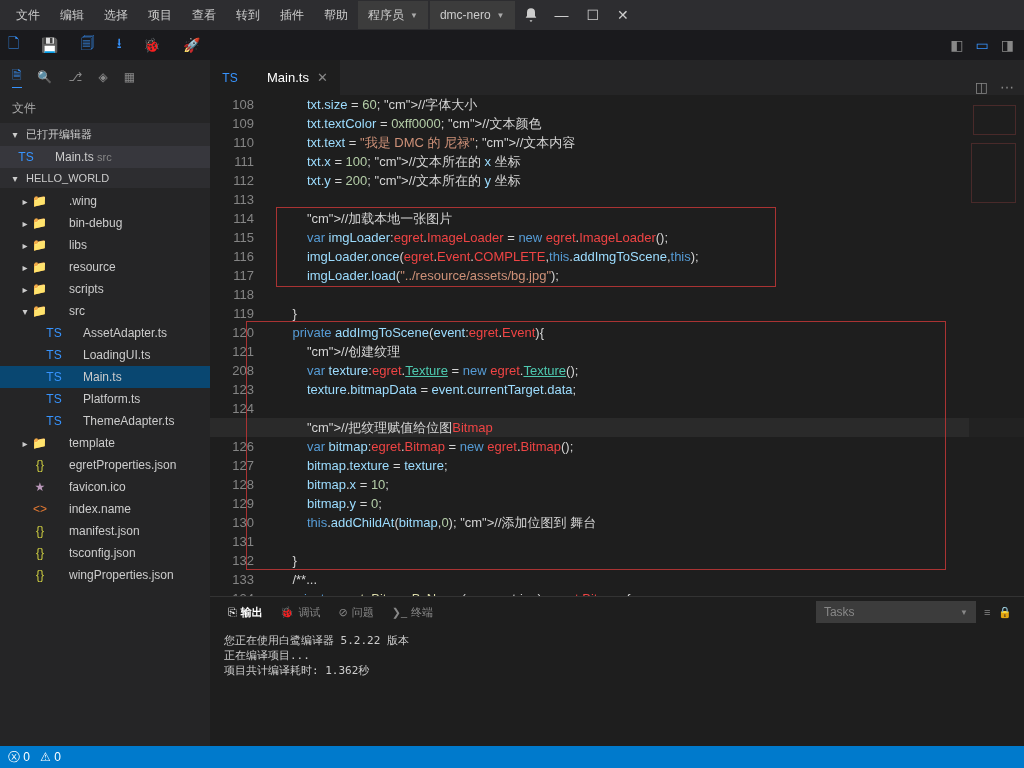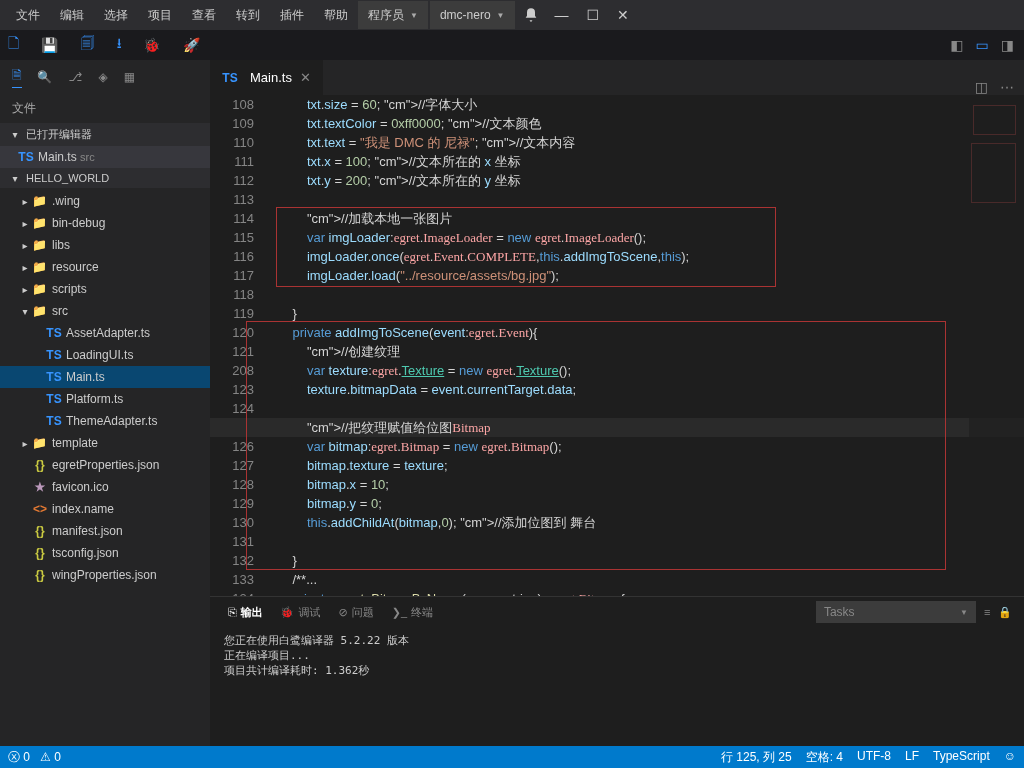--- a/index.html
+++ b/index.html
@@ -31,21 +31,21 @@
 .sidebar { width:210px; background:#252526; display:flex; flex-direction:column; }
 .side-icons { height:34px; display:flex; align-items:center; gap:16px; padding:0 12px; color:#888;}
 .side-icons .active { color:#3794ff; border-bottom:1px solid #3794ff;}
 .side-section { padding:6px 12px; color:#aaa; font-size:12px; }
 .sec-header { padding:4px 8px; background:#2d2d30; color:#ccc; font-size:11px; display:flex; align-items:center; gap:4px;}
 .tree { flex:1; overflow:auto; padding:2px 0;}
 .node { display:flex; align-items:center; height:22px; color:#ccc; cursor:pointer; }
 .node.sel { background:#094771; }
 .node.open-file { background:#37373d; }
 .tw { width:14px; text-align:center; color:#ccc; font-size:10px;}
-.ficon { width:16px; text-align:center; margin-right:4px; font-size:12px;font-weight:bold;}
+.ficon { width:16px; text-align:center; margin-right:21px; font-size:12px;}
 .fld { color:#c8a; }
 .ts { color:#3794ff;}
 .json{color:#cbcb41;}
 .html{color:#e37933;}
 .ico{color:#b9b;}
 
 
 .editor { flex:1; display:flex; flex-direction:column; background:#1e1e1e; position:relative;}
 .tabbar { height:35px; background:#252526; display:flex; align-items:flex-end;}
 .tab { height:35px; background:#1e1e1e; display:flex; align-items:center; padding:0 12px; gap:8px; color:#fff; font-size:13px;}
@@ -57,21 +57,21 @@
 .gutter { width:60px; text-align:right; color:#858585; padding-right:16px; user-select:none;}
 .gutter div{height:19px;}
 .code { flex:1; white-space:pre; color:#d4d4d4; position:relative; padding-left:8px; overflow:hidden;}
 .code div{height:19px;}
 .hl-line{ position:absolute; left:0; right:0; height:19px; background:#2a2a2a;}
 .box-red{ position:absolute; border:1px solid #a33; pointer-events:none;}
 .minimap{ position:absolute; right:0; top:0; width:55px; height:100%; background:#1e1e1e; opacity:.6;}
 .minimap .mm-box{ position:absolute; border:1px solid #633; }
 
 
-.kw{color:#569cd6;} .id{color:#9cdcfe;} .tp{color:#fca5a5;font-family:Liberation Serif, serif;} .st{color:#ce9178;} .nm{color:#b5cea8;} .fn{color:#dcdcaa;} .lk{color:#4ec9b0; text-decoration:underline;}
+.kw{color:#569cd6;} .id{color:#9cdcfe;} .tp{color:#ef4444;} .st{color:#ce9178;} .nm{color:#b5cea8;} .fn{color:#dcdcaa;} .lk{color:#4ec9b0; text-decoration:underline;}
 
 
 .panel { height:150px; background:#1e1e1e; border-top:1px solid #333; display:flex; flex-direction:column;}
 .panel-tabs { display:flex; align-items:center; height:30px; padding:0 12px; gap:6px; font-size:11px; color:#888;}
 .ptab{ padding:2px 6px; display:flex; align-items:center; gap:4px;}
 .ptab.active{ color:#fff;}
 .panel-right{ flex:1; display:flex; justify-content:flex-end; align-items:center; gap:8px;}
 .tasks-drop{ background:#3c3c3c; width:160px; height:22px; display:flex; align-items:center; padding:0 8px; justify-content:space-between; font-size:12px;}
 .panel-body{ flex:1; padding:6px 14px; font-family:Consolas,monospace; font-size:11px; color:#ccc; white-space:pre;}
 
@@ -320,21 +320,13 @@
 项目共计编译耗时: 1.362秒</div>
     </div>
   </div>
 </div>
 
 <div class="status">
   <div class="sl">
     <span>ⓧ <span>0</span></span>
     <span>⚠ <span>0</span></span>
   </div>
-  <div class="sr">
-    <span>行 125, 列 25</span>
-    <span>空格: 4</span>
-    <span>UTF-8</span>
-    <span>LF</span>
-    <span>TypeScript</span>
-    <span>☺</span>
-  </div>
 </div>
 
 </body></html>

